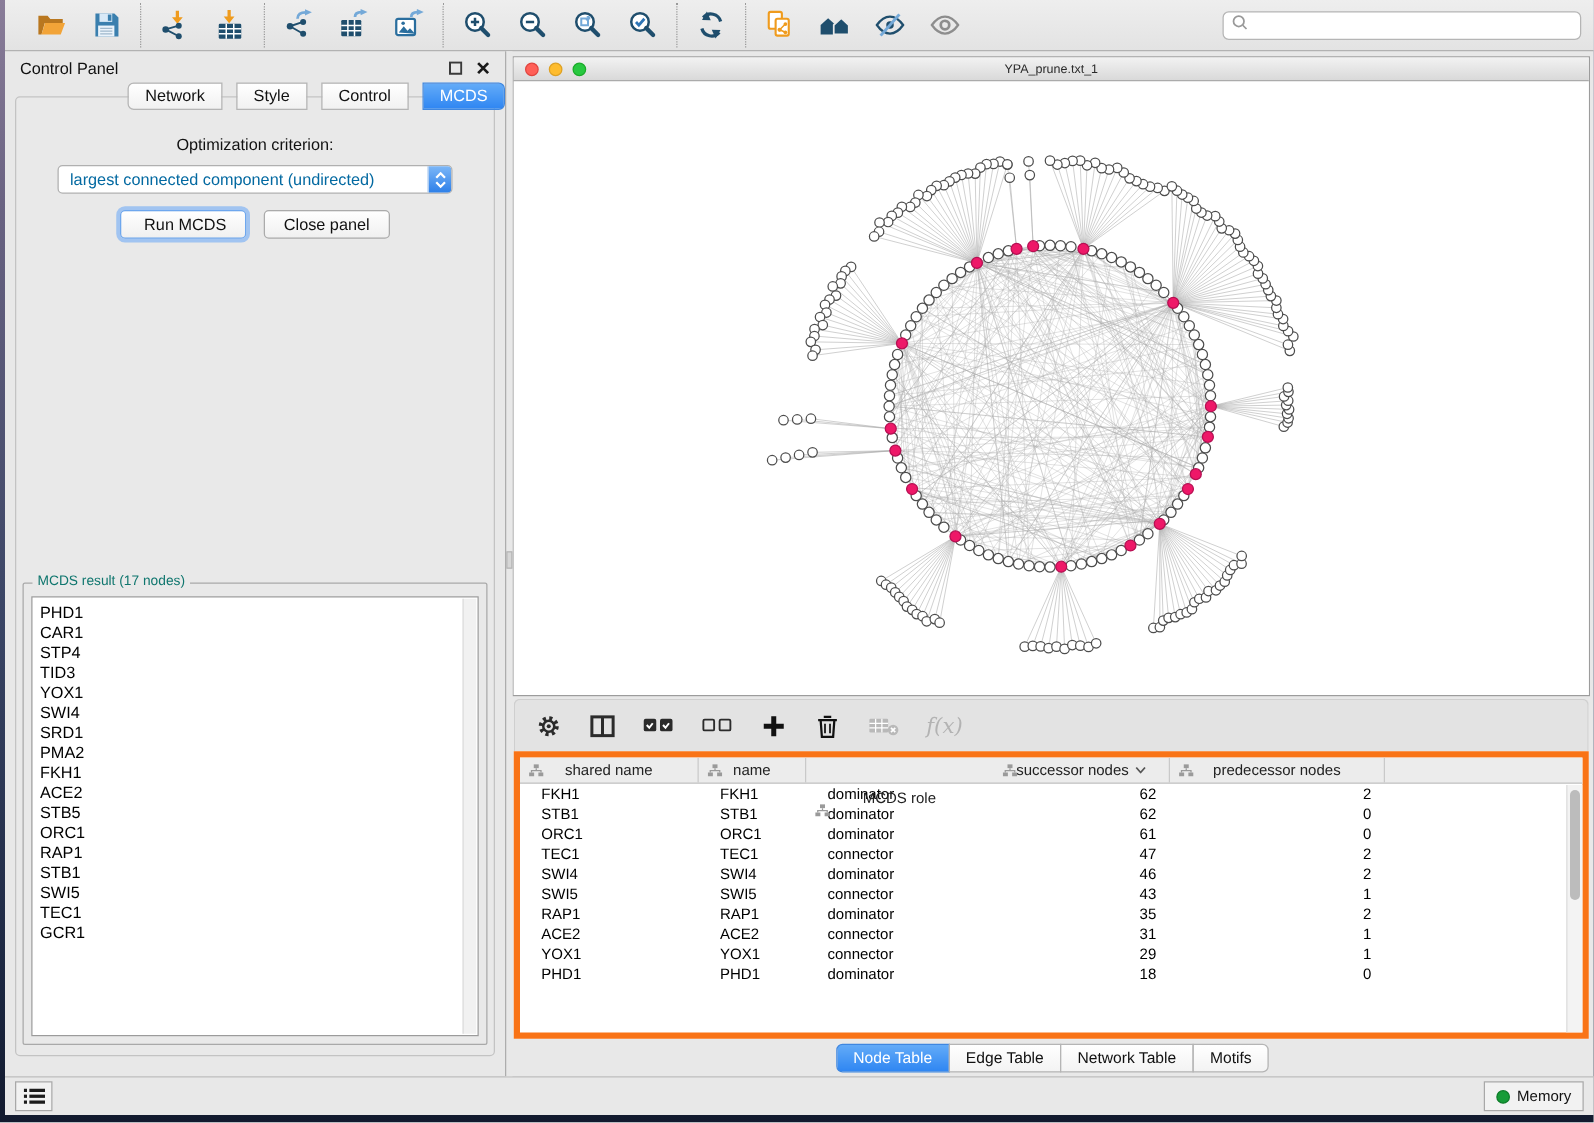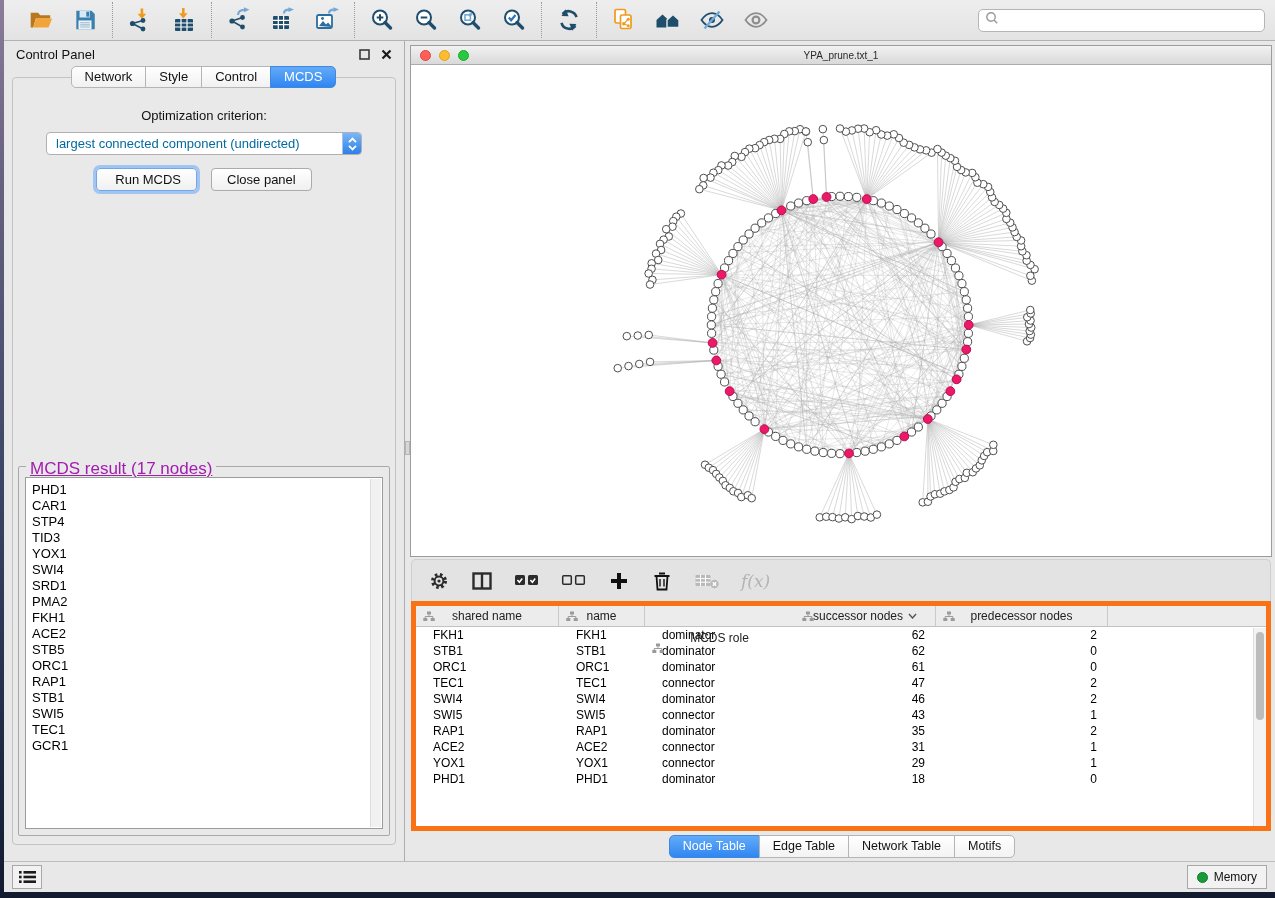--- a/index.html
+++ b/index.html
@@ -20,21 +20,21 @@
   .search-box input { border: none; outline: none; flex: 1; font-size: 12px; background: transparent; }
 
   
   .main { flex: 1; display: flex; min-height: 0; }
 
   
   .control-panel { width: 400px; flex: 0 0 400px; display: flex; flex-direction: column; padding-bottom: 2px; }
   .panel-titlebar { height: 25px; display: flex; align-items: center; padding: 2px 10px 0 12px; font-size: 13px; color: #111; }
   .panel-titlebar .spacer { flex: 1; }
   .win-mini-btn { width: 16px; height: 16px; display: flex; align-items: center; justify-content: center; margin-left: 6px; cursor: default; }
-  .cp-tabs { display: flex; justify-content: center; position: relative; z-index: 2; margin-bottom: -11px; }
+  .cp-tabs { display: flex; justify-content: flex-end; position: relative; z-index: 2; margin-bottom: -11px; gap: 12px; }
   .cp-tab { font-size: 13px; padding: 2px 13px 3px; background: linear-gradient(#ffffff,#f1f1f1);
     border: 1px solid #b5b5b5; margin-left: -1px; color: #111; cursor: default; }
   .cp-tab:first-child { border-radius: 5px 0 0 5px; }
   .cp-tab:last-child { border-radius: 0 5px 5px 0; }
   .cp-tab.active { background: linear-gradient(#63abf8,#2f86f2); color: #fff; border-color: #3f87e0; }
   .cp-content { flex: 1; margin: 0 8px 14px; border: 1px solid #c3c3c3; border-radius: 4px;
     background: #e9e9e9; display: flex; flex-direction: column; align-items: center; padding-top: 30px; min-height: 0; }
   .opt-label { font-size: 13px; color: #111; margin-bottom: 9px; }
   .select { width: 316px; height: 23px; background: #fff; border: 1px solid #b0b0b0; border-radius: 4px;
     display: flex; align-items: center; overflow: hidden; cursor: default; }
@@ -42,21 +42,21 @@
   .select-stepper { width: 19px; height: 23px; background: linear-gradient(#7fb9f8,#2a7de8);
     display: flex; align-items: center; justify-content: center; border-left: 1px solid #9fc4ef; }
   .btn-row { display: flex; gap: 14px; margin-top: 13px; }
   .push-btn { height: 23px; padding: 0 15px; font-size: 13px; font-family: inherit; color: #111;
     background: linear-gradient(#ffffff,#f0f0f0); border: 1px solid #ababab; border-radius: 4px; cursor: default; }
   .push-btn.focused { border-color: #6ea7ee; box-shadow: 0 0 0 3px rgba(90,160,250,.5); padding-left: 18px; }
   .cp-fill { flex: 1; }
   .groupbox { position: relative; width: 372px; height: 370px; margin: 0 0 8px;
     border: 1px solid #a9a9a9; border-radius: 2px; }
   .groupbox-legend { position: absolute; top: -8px; left: 7px; background: #e9e9e9; padding: 0 4px;
-    font-size: 17px; color: #a21caf; text-decoration: underline; }
+    font-size: 11px; color: #0f766e; }
   .mcds-list { position: absolute; left: 6px; right: 6px; top: 10px; bottom: 6px; background: #fff;
     border: 1px solid #9b9b9b; overflow: hidden; padding: 4px 0 0 6px; }
   .mcds-list .track { position: absolute; top: 1px; bottom: 1px; right: 1px; width: 11px;
     background: #f1f1f1; border-left: 1px solid #dcdcdc; }
   .list-item { font-size: 13px; line-height: 16px; color: #000; }
 
   
   .splitter { width: 6px; flex: 0 0 6px; position: relative; background: #e8e8e8;
     border-left: 1px solid #adadad; }
   .splitter .grip { position: absolute; top: 400px; left: 0; width: 5px; height: 14px;

